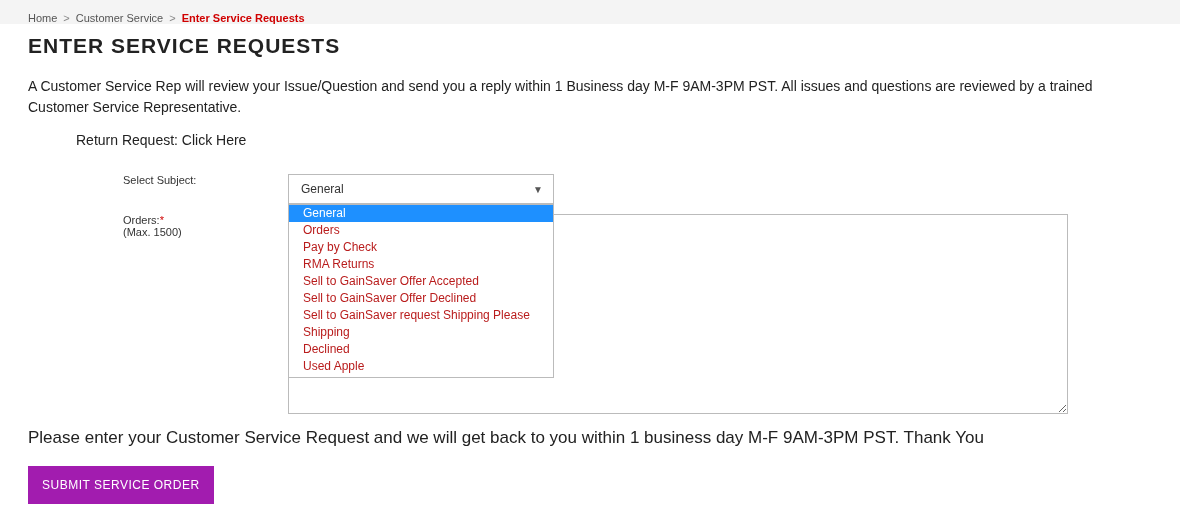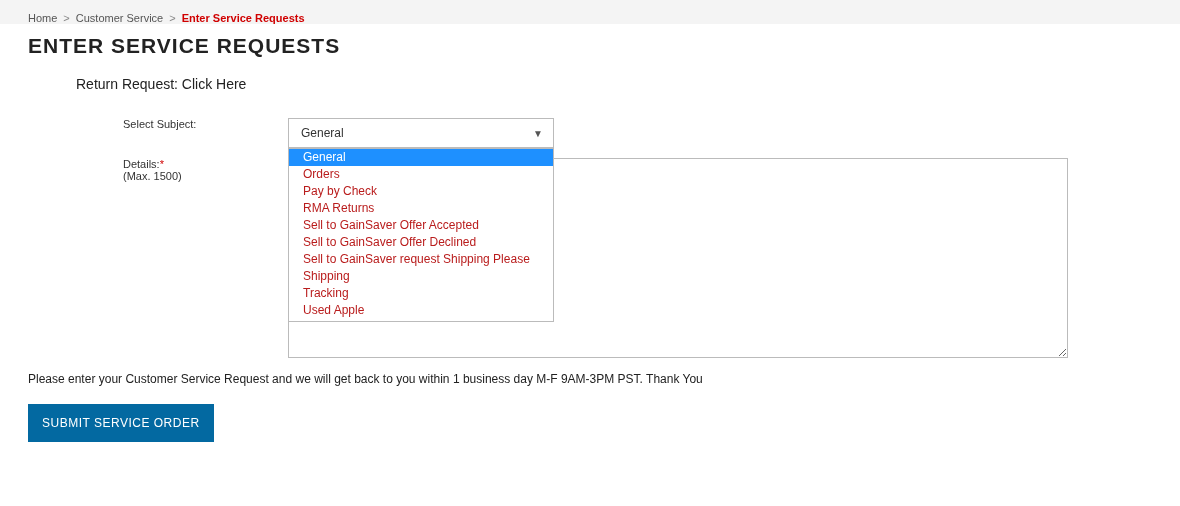--- a/index.html
+++ b/index.html
@@ -86,23 +86,23 @@
   }
 
   textarea.details {
     width: 780px;
     height: 200px;
     border: 1px solid #bbb;
     resize: both;
     font-size: 12px;
     padding: 4px;
   }
-  .terms-text { font-size: 12px; }
+  .terms-text { font-size: 17px; }
   button.submit {
-    background: #0369a1;
+    background: #a21caf;
     color: #fff;
     border: none;
     font-size: 12px;
     letter-spacing: .5px;
     padding: 12px 14px;
     cursor: pointer;
     margin-top: 18px;
   }
 </style>
 </head>
@@ -111,20 +111,21 @@
 <div class="breadcrumb-bar">
   <span class="crumb">Home</span>
   <span class="sep">&gt;</span>
   <span class="crumb">Customer Service</span>
   <span class="sep">&gt;</span>
   <span class="crumb crumb-active">Enter Service Requests</span>
 </div>
 
 <div class="content">
   <h1>ENTER SERVICE REQUESTS</h1>
+  <p class="intro">A Customer Service Rep will review your Issue/Question and send you a reply within 1 Business day M-F 9AM-3PM PST.  All issues and questions are reviewed by a trained Customer Service Representative.</p>
   <p class="return-line">
     <span class="label">Return Request:</span>
     <span class="link">Click Here</span>
   </p>
 
   <div class="form-area">
 
     <div class="form-row">
       <div class="col-label">Select Subject:</div>
       <div class="col-field">
@@ -137,27 +138,27 @@
 
     <div class="dropdown-list">
       <div class="opt selected">General</div>
       <div class="opt">Orders</div>
       <div class="opt">Pay by Check</div>
       <div class="opt">RMA Returns</div>
       <div class="opt">Sell to GainSaver Offer Accepted</div>
       <div class="opt">Sell to GainSaver Offer Declined</div>
       <div class="opt">Sell to GainSaver request Shipping Please</div>
       <div class="opt">Shipping</div>
-      <div class="opt">Tracking</div>
+      <div class="opt">Declined</div>
       <div class="opt">Used Apple</div>
     </div>
 
     <div class="form-row">
       <div class="col-label">
-        <span>Details:</span><span class="req">*</span><br>
+        <span>Orders:</span><span class="req">*</span><br>
         <span>(Max. 1500)</span>
       </div>
       <div class="col-field">
         <textarea class="details" style=""></textarea>
       </div>
     </div>
 
     <div class="form-row">
       <div class="col-field">
         <div class="terms-text">Please enter your Customer Service Request and we will get back to you within 1 business day M-F 9AM-3PM PST. Thank You</div>

